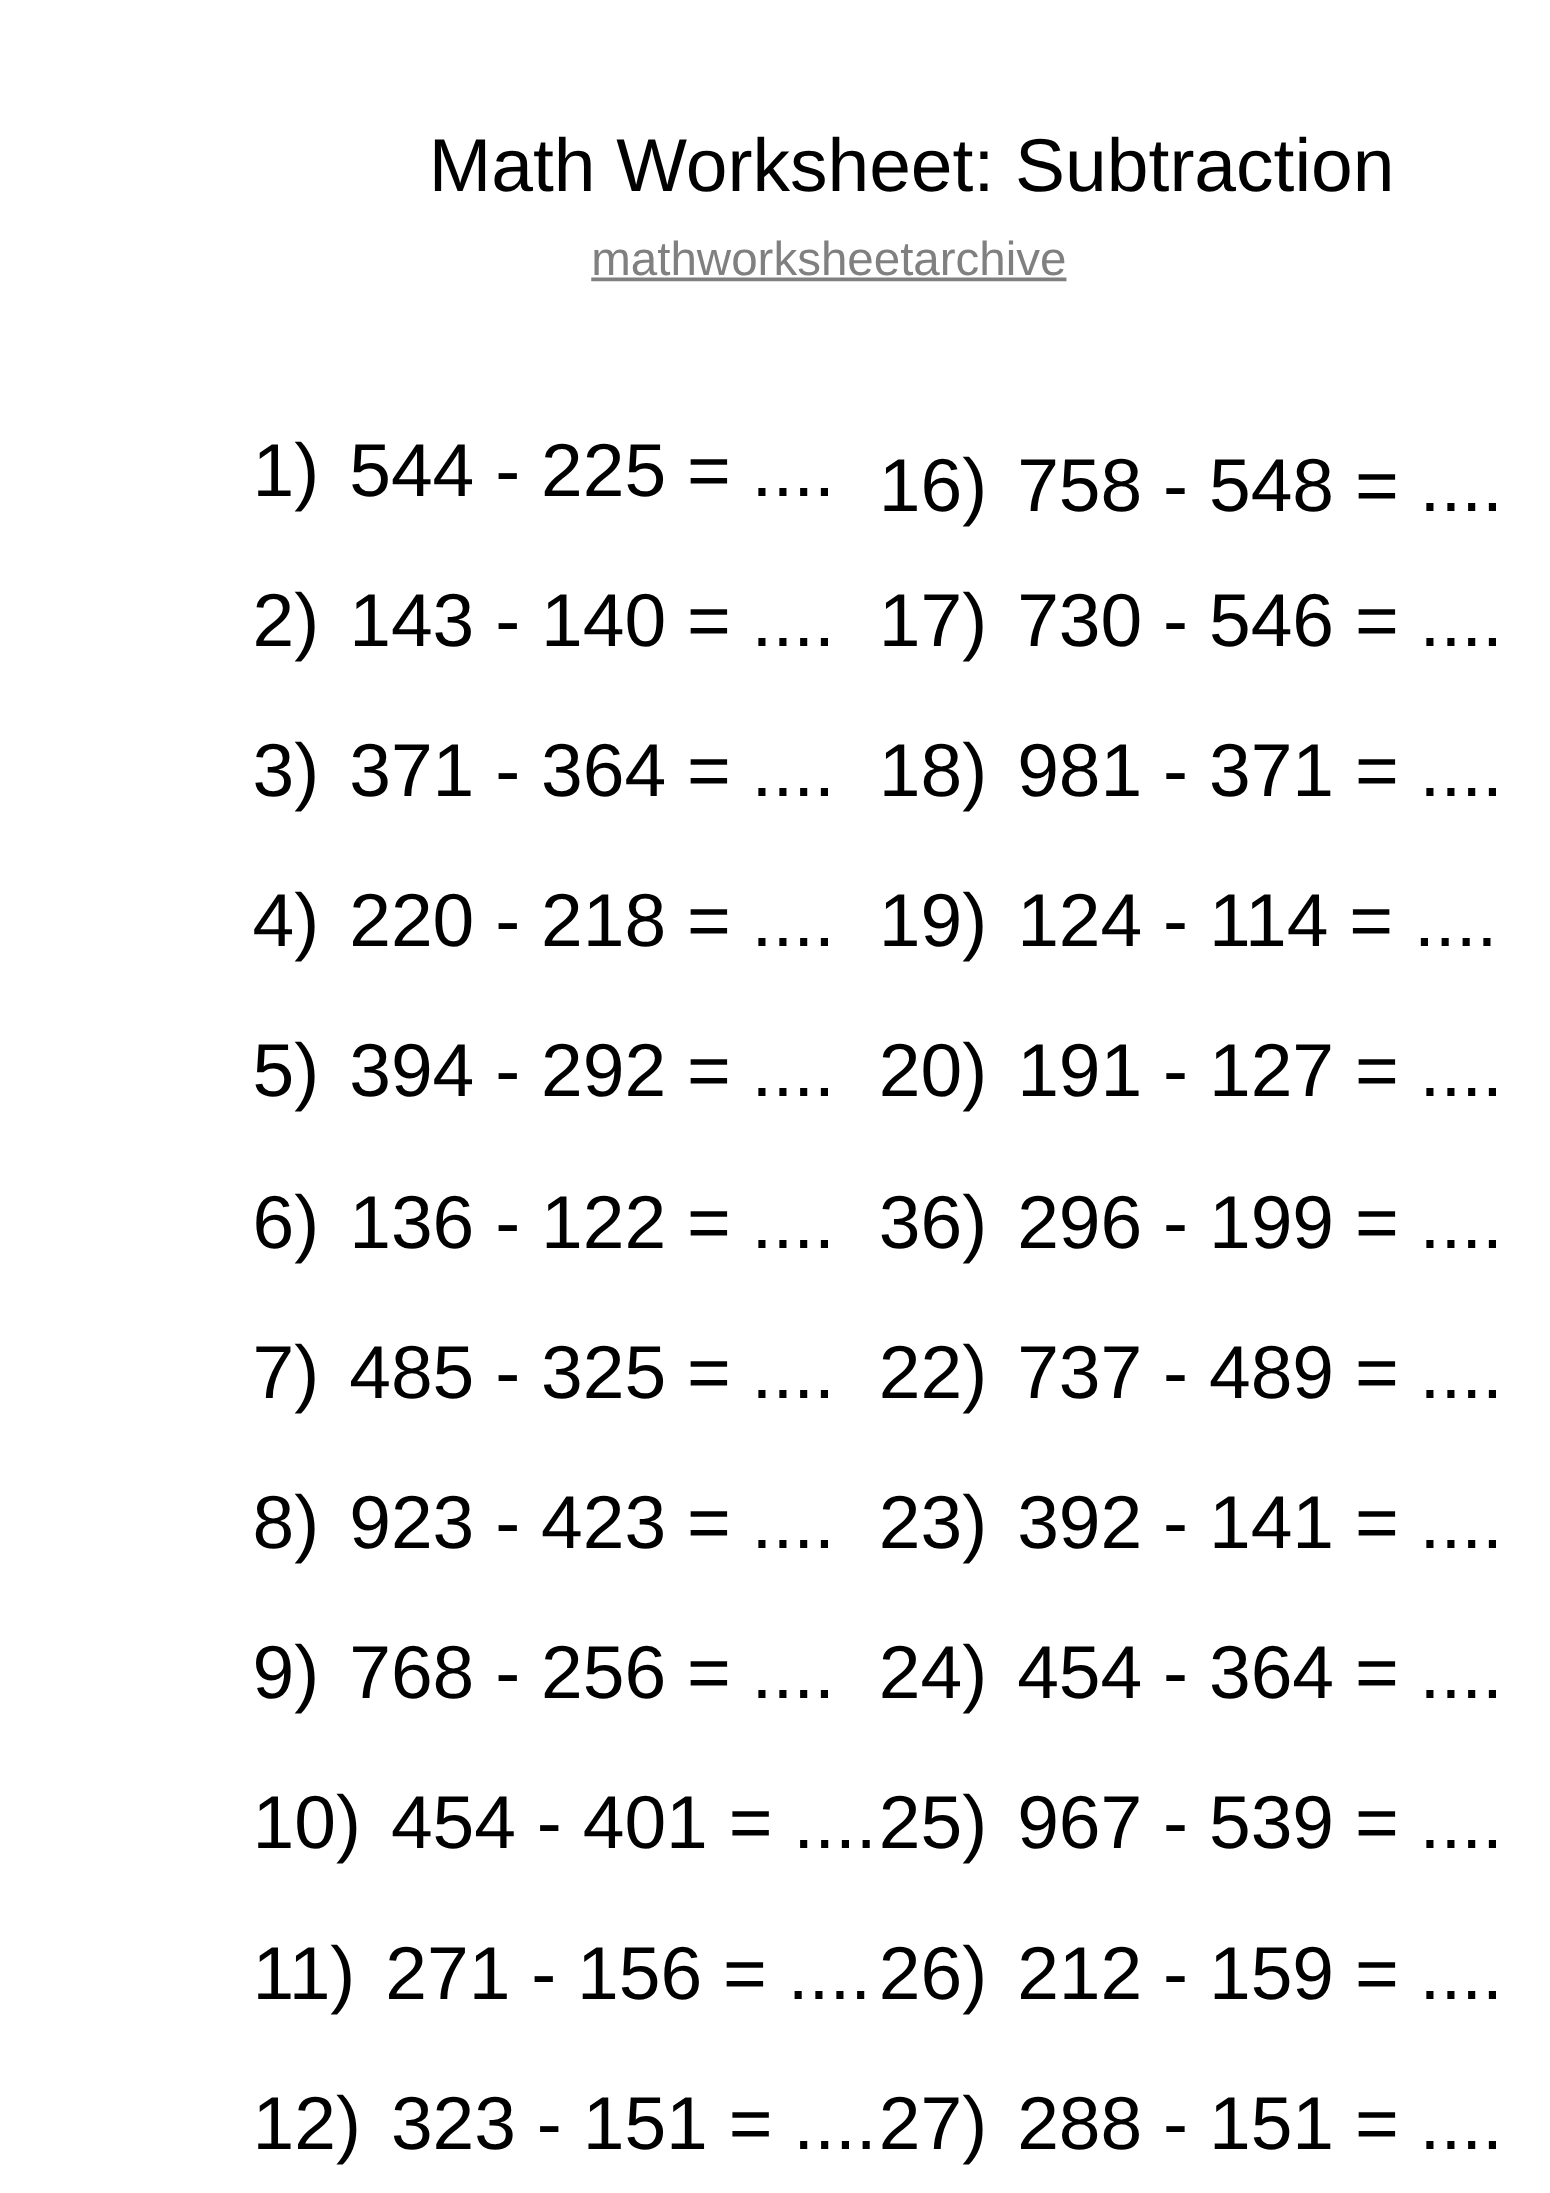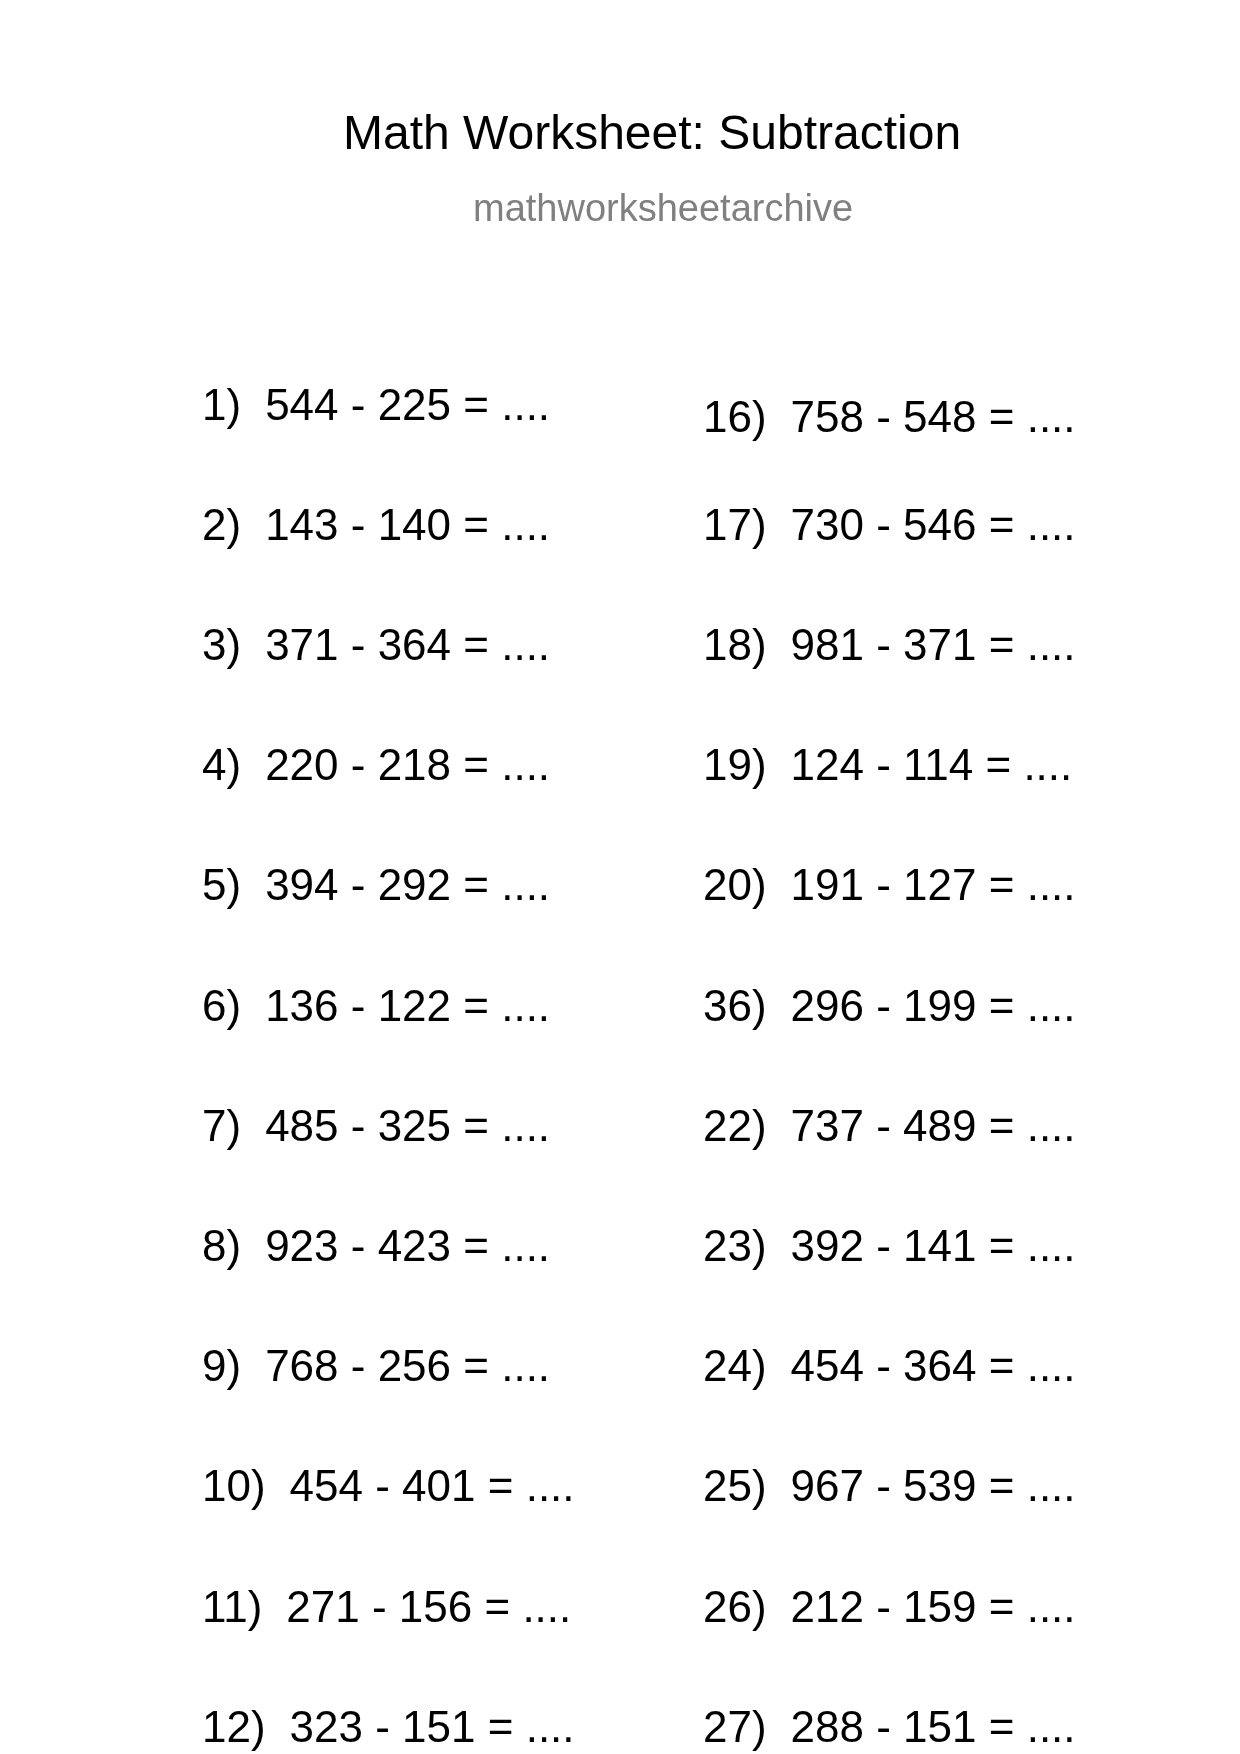--- a/index.html
+++ b/index.html
@@ -1,25 +1,25 @@
 <!DOCTYPE html>
 <html><head>
 <meta charset="utf-8">
 <style>
   html, body { margin: 0; padding: 0; background: #ffffff; }
   body { width: 1240px; height: 1754px; position: relative; overflow: hidden;
          font-family: "Liberation Sans", sans-serif; color: #000; }
-  .title { position: absolute; left: 343px; top: 98px; font-size: 48px; line-height: 70px;
+  .title { position: absolute; left: 343px; top: 98px; font-size: 60px; line-height: 70px;
            white-space: nowrap; color: #000; }
   .subtitle { position: absolute; left: 473px; top: 186px; font-size: 38px; line-height: 44px;
-              white-space: nowrap; color: #808080; }
+              white-space: nowrap; color: #808080; text-decoration: underline; }
   .col { position: absolute; top: 0; }
   .col-left { left: 202px; }
   .col-right { left: 703px; }
-  .problem { position: absolute; left: 0; font-size: 44px; line-height: 50px; white-space: nowrap; margin-top: 28px; }
+  .problem { position: absolute; left: 0; font-size: 60px; line-height: 50px; white-space: nowrap; }
   .num { display: inline-block; }
   .expr { display: inline-block; margin-left: 24px; }
 </style>
 </head>
 <body>
 
 <div class="title">Math Worksheet: Subtraction</div>
 <div class="subtitle">mathworksheetarchive</div>
 
 <div class="col col-left">

